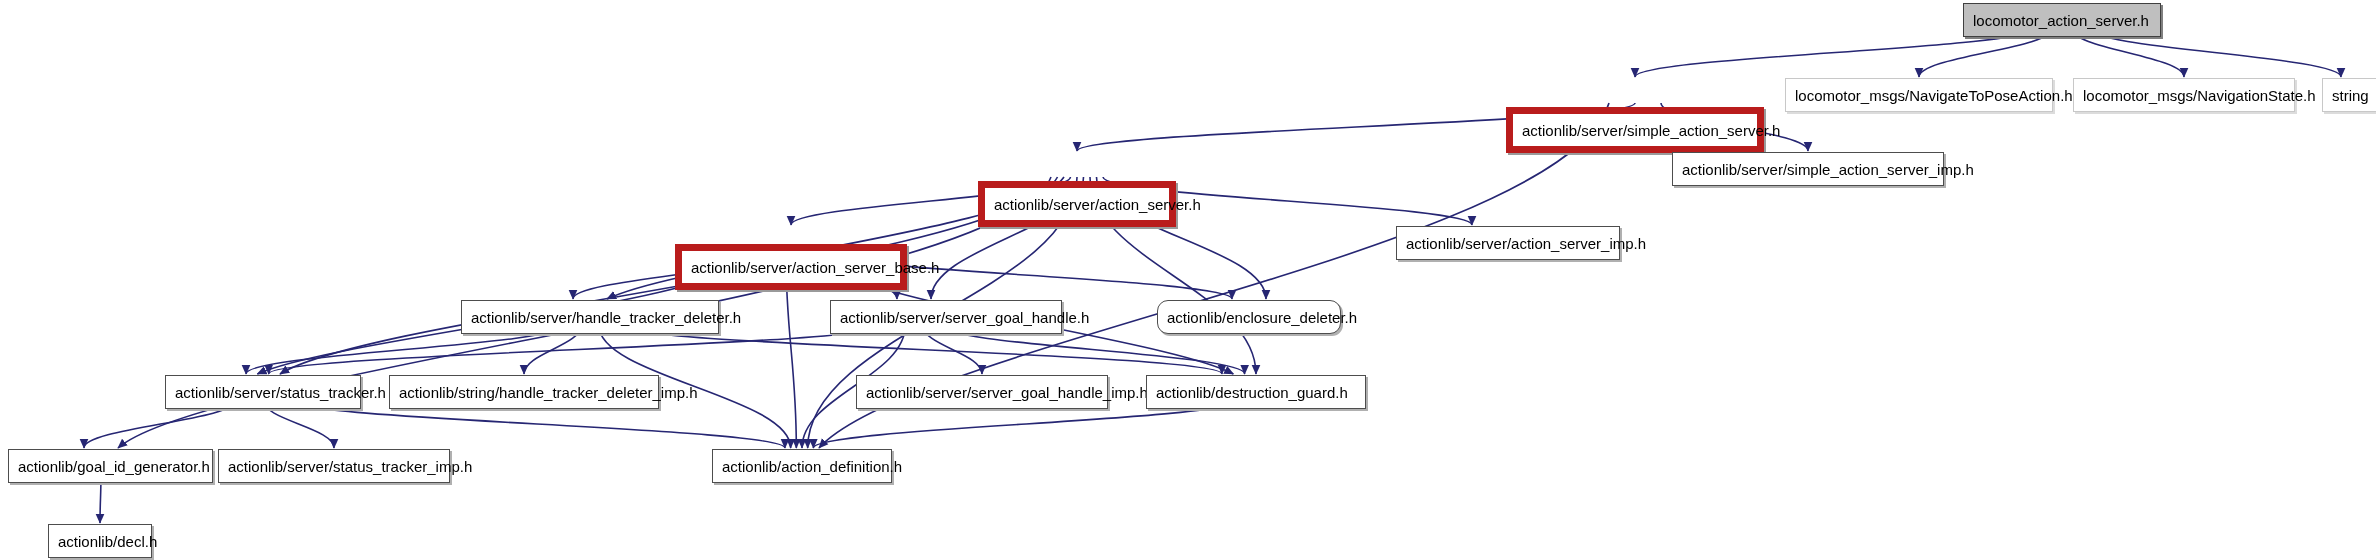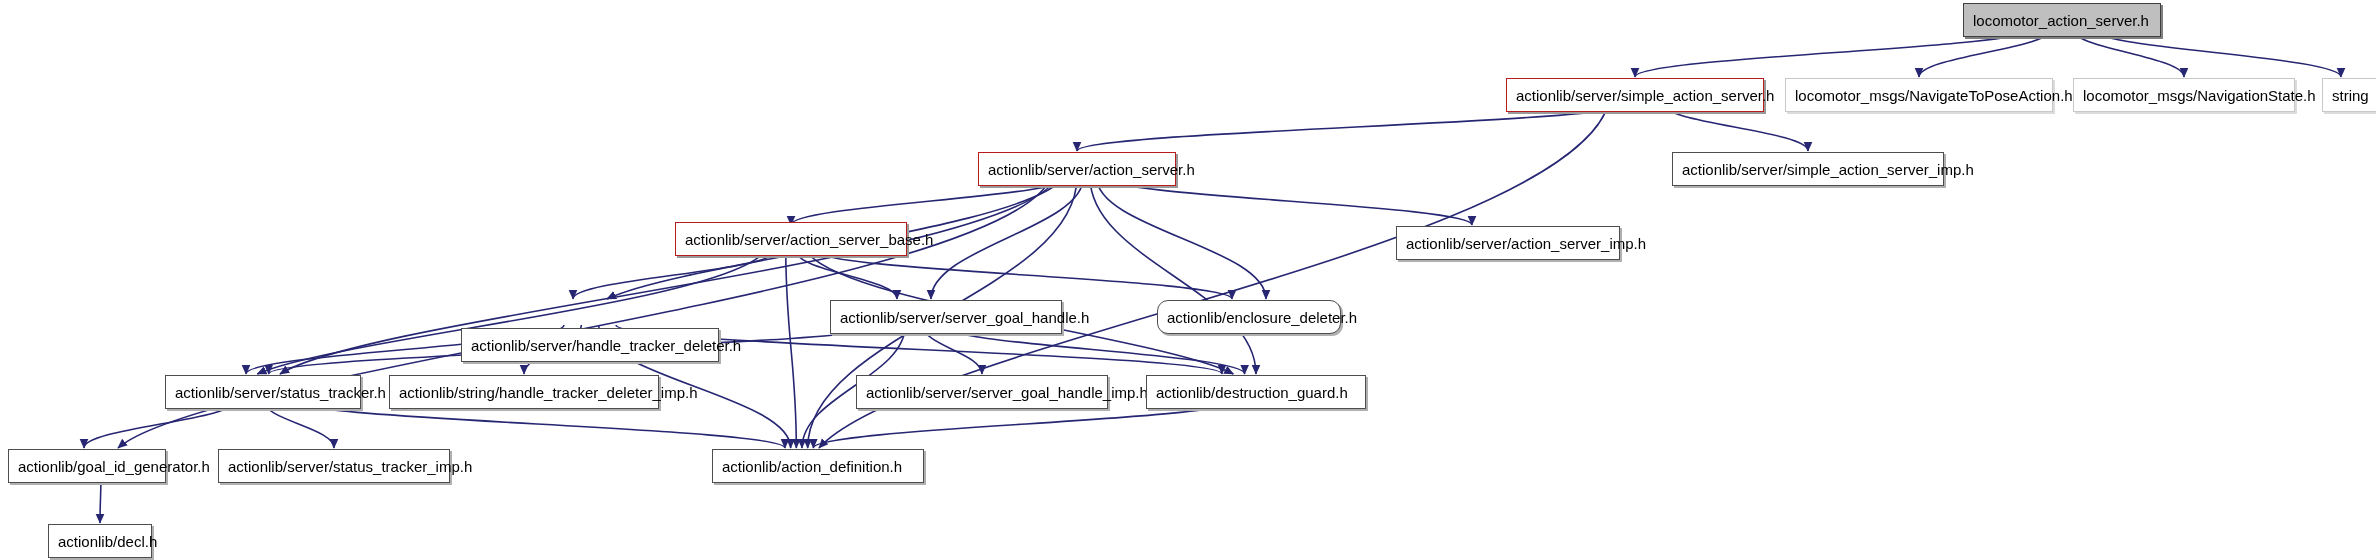--- a/index.html
+++ b/index.html
@@ -7,21 +7,21 @@
        font-family:"Liberation Sans","DejaVu Sans",sans-serif;}
   #graph{position:relative;width:2376px;height:560px;background:#fff;}
   svg.edges{position:absolute;left:0;top:0;width:2376px;height:560px;}
   .node{position:absolute;box-sizing:border-box;
         display:flex;align-items:center;justify-content:flex-start;
         background:#ffffff;border:1px solid #000000;
         font-size:15px;color:#000000;line-height:1;
         white-space:nowrap;padding:16px 9px;height:26px;}
   .node.root{background:#bfbfbf;border:1px solid #404040;
              box-shadow:2px 2px 0 0 #808080;}
-  .node.solid{border:1px solid #b91c1c;box-shadow:2px 2px 0 0 #9a9a9a;}
+  .node.solid{border:7px solid #b91c1c;box-shadow:2px 2px 0 0 #9a9a9a;margin-top:29px;}
   .node.faint{border:1px solid #c8c8c8;box-shadow:2px 2px 0 0 #dcdcdc;}
   .node.plain{border:1px solid #4d4d4d;box-shadow:2px 2px 0 0 #b0b0b0;}
 </style>
 </head>
 <body>
 
 <div id="graph">
   <svg class="edges" viewBox="0 0 2376 560" preserveAspectRatio="none">
     <defs>
       <marker id="arw" viewBox="0 0 10 10" refX="9.2" refY="5" markerWidth="6.2" markerHeight="6.2" orient="auto-start-reverse">
@@ -81,53 +81,53 @@
       </div>
       <div class="node faint" style="left: 2313px; top: 78px; width: 56px; height: 25px; margin-left: 9px;">
         <span>string</span>
       </div>
       <div class="node solid" style="left: 978px; top: 152px; width: 198px; height: 25px;">
         <span>actionlib/server/action_server.h</span>
       </div>
       <div class="node plain" style="left: 1672px; top: 152px; width: 272px; height: 25px;">
         <span>actionlib/server/simple_action_server_imp.h</span>
       </div>
-      <div class="node solid" style="left: 675px; top: 222px; width: 232px; height: 25px;">
+      <div class="node solid" style="left: 675px; top: 215px; width: 232px; height: 25px;">
         <span>actionlib/server/action_server_base.h</span>
       </div>
       <div class="node plain" style="left: 1360px; top: 226px; width: 224px; height: 25px; margin-left: 36px;">
         <span>actionlib/server/action_server_imp.h</span>
       </div>
-      <div class="node plain" style="left: 461px; top: 300px; width: 258px; height: 21px; margin-top: 28px;">
+      <div class="node plain" style="left: 461px; top: 300px; width: 258px; height: 21px;">
         <span>actionlib/server/handle_tracker_deleter.h</span>
       </div>
       <div class="node plain" style="left: 798px; top: 300px; width: 232px; height: 25px; margin-left: 32px;">
         <span>actionlib/server/server_goal_handle.h</span>
       </div>
       <div class="node plain" style="left: 1157px; top: 300px; width: 184px; height: 25px; border-radius: 11px;">
         <span>actionlib/enclosure_deleter.h</span>
       </div>
       <div class="node plain" style="left: 165px; top: 375px; width: 196px; height: 25px;">
         <span>actionlib/server/status_tracker.h</span>
       </div>
       <div class="node plain" style="left: 389px; top: 375px; width: 270px; height: 25px;">
         <span>actionlib/string/handle_tracker_deleter_imp.h</span>
       </div>
       <div class="node plain" style="left: 856px; top: 375px; width: 252px; height: 25px;">
         <span>actionlib/server/server_goal_handle_imp.h</span>
       </div>
       <div class="node plain" style="left: 1146px; top: 375px; width: 220px; height: 25px;">
         <span>actionlib/destruction_guard.h</span>
       </div>
-      <div class="node plain" style="left: 8px; top: 449px; width: 158px; height: 25px;">
+      <div class="node plain" style="left: 8px; top: 449px; width: 205px; height: 25px;">
         <span>actionlib/goal_id_generator.h</span>
       </div>
       <div class="node plain" style="left: 218px; top: 449px; width: 232px; height: 25px;">
         <span>actionlib/server/status_tracker_imp.h</span>
       </div>
-      <div class="node plain" style="left: 712px; top: 449px; width: 212px; height: 25px;">
+      <div class="node plain" style="left: 712px; top: 449px; width: 180px; height: 25px;">
         <span>actionlib/action_definition.h</span>
       </div>
       <div class="node plain" style="left: 48px; top: 524px; width: 104px; height: 25px;">
         <span>actionlib/decl.h</span>
       </div>
     </div>
 </div>
 
 </body></html>

